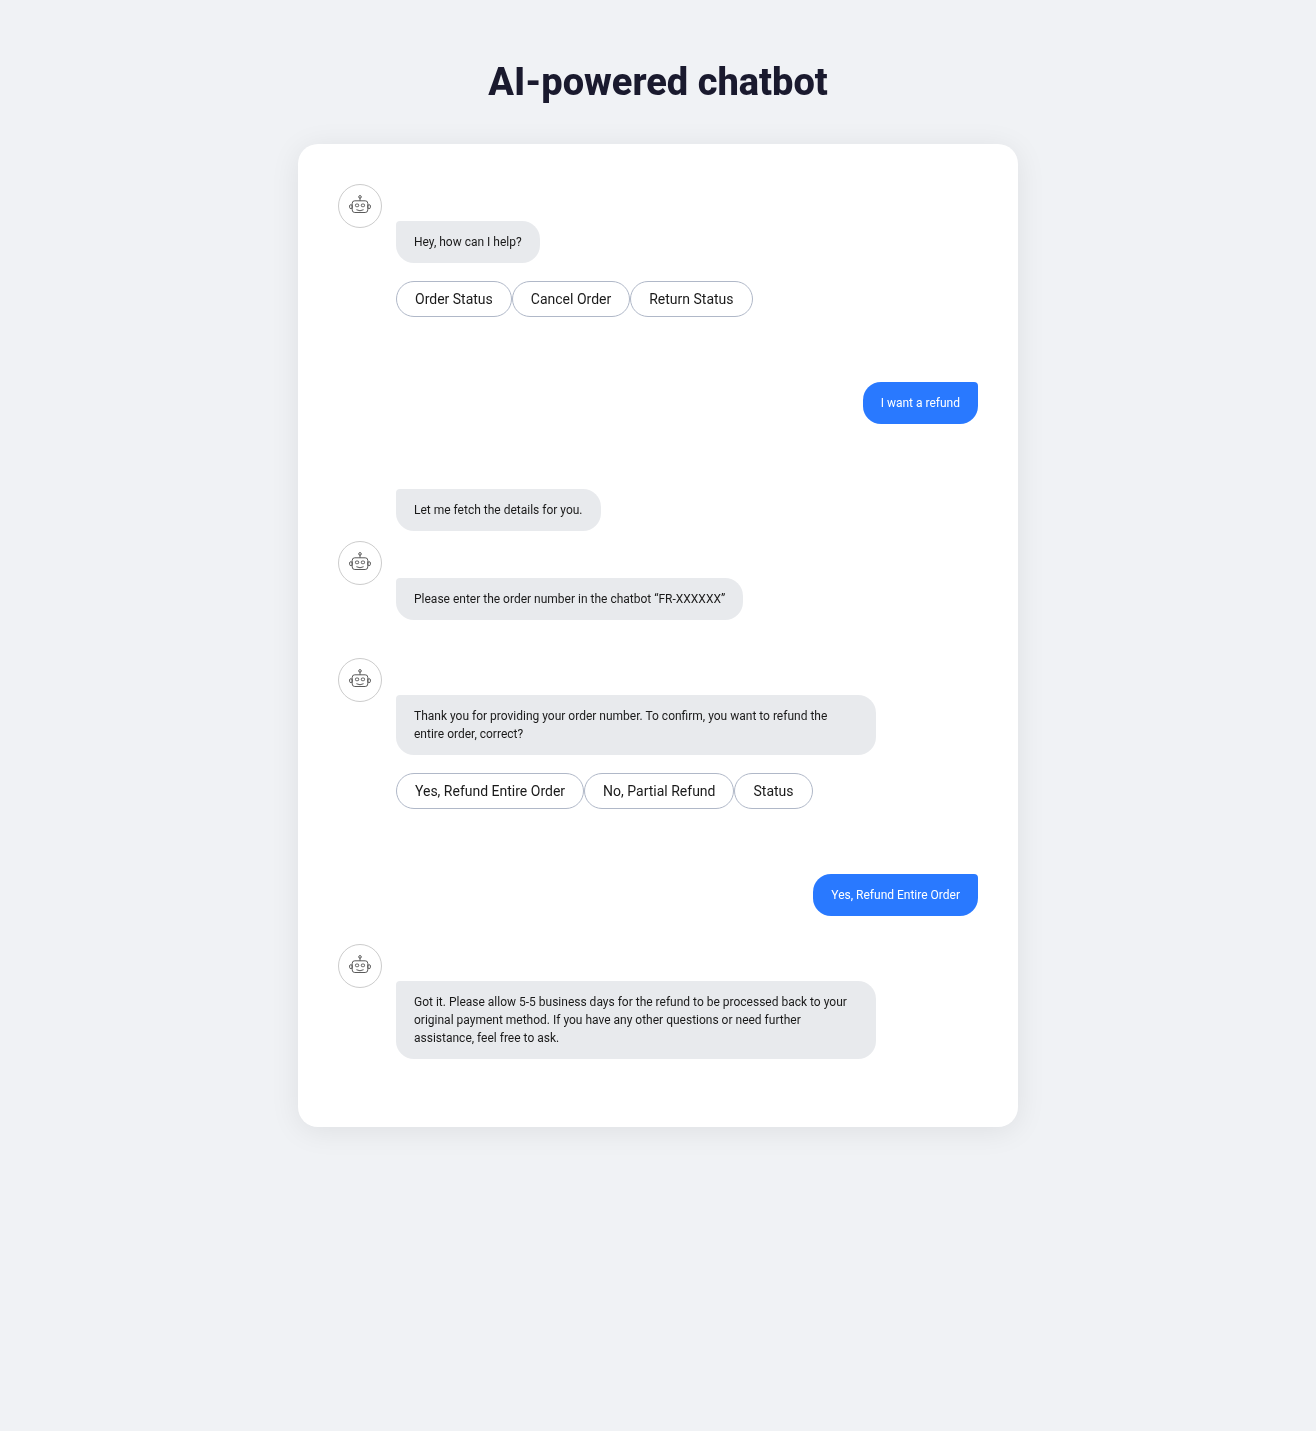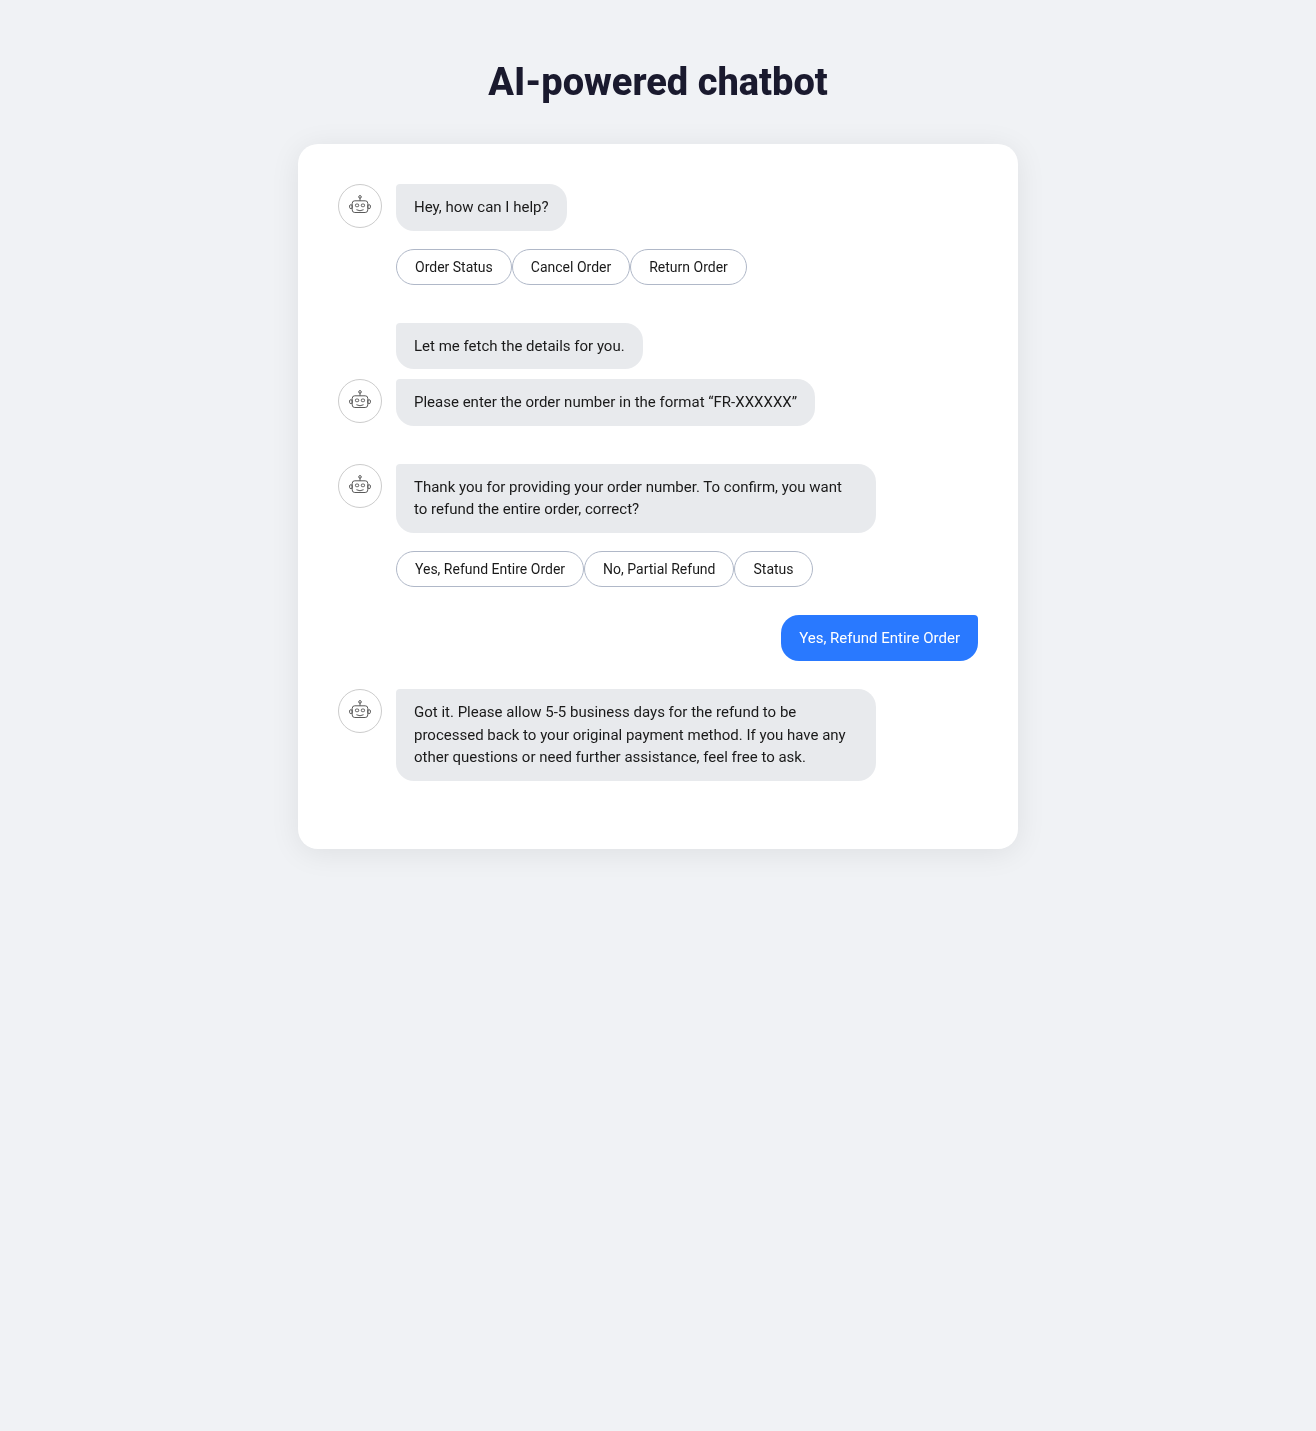--- a/index.html
+++ b/index.html
@@ -63,23 +63,24 @@
     }
 
     .bot-avatar svg {
       width: 26px;
       height: 26px;
     }
 
     .bubble {
       padding: 12px 18px;
       border-radius: 18px;
-      font-size: 15px;
+      font-size: 12px;
       line-height: 1.5;
       max-width: 480px;
+      margin-top: 37px;
     }
 
     .bubble.bot-bubble {
       background: #e8eaed;
       color: #1a1a1a;
       border-top-left-radius: 4px;
     }
 
     .bubble.user-bubble {
       background: #2979ff;
@@ -139,46 +140,49 @@
         <rect x="4" y="18" width="4" height="6" rx="2" stroke="#555" stroke-width="1.5" fill="none"></rect>
         <rect x="32" y="18" width="4" height="6" rx="2" stroke="#555" stroke-width="1.5" fill="none"></rect>
       </svg>
     </div>
     <div class="bubble bot-bubble">Hey, how can I help?</div>
   </div>
 
   <div class="quick-replies">
     <button class="quick-reply-btn">Order Status</button>
     <button class="quick-reply-btn">Cancel Order</button>
-    <button class="quick-reply-btn">Return Order</button>
-  </div>
-
-  <div class="spacer"></div>
-
+    <button class="quick-reply-btn">Return Status</button>
+  </div>
+
+  <div class="spacer"></div>
+
+  <div class="message-row user">
+    <div class="bubble user-bubble">I want a refund</div>
+  </div>
 
   <div class="spacer"></div>
 
   <div class="bot-message-no-avatar" style="margin-bottom:10px;">
     <div class="bubble bot-bubble" style="display:inline-block;">Let me fetch the details for you.</div>
   </div>
 
   <div class="message-row bot">
     <div class="bot-avatar">
       <svg viewBox="0 0 40 40" fill="none" xmlns="http://www.w3.org/2000/svg">
         <rect x="8" y="12" width="24" height="18" rx="4" stroke="#555" stroke-width="1.5" fill="none"></rect>
         <rect x="13" y="17" width="5" height="4" rx="1.5" stroke="#555" stroke-width="1.5" fill="none"></rect>
         <rect x="22" y="17" width="5" height="4" rx="1.5" stroke="#555" stroke-width="1.5" fill="none"></rect>
         <path d="M15 26 Q20 29 25 26" stroke="#555" stroke-width="1.5" fill="none" stroke-linecap="round"></path>
         <line x1="20" y1="12" x2="20" y2="7" stroke="#555" stroke-width="1.5"></line>
         <circle cx="20" cy="6" r="2" stroke="#555" stroke-width="1.5" fill="none"></circle>
         <rect x="4" y="18" width="4" height="6" rx="2" stroke="#555" stroke-width="1.5" fill="none"></rect>
         <rect x="32" y="18" width="4" height="6" rx="2" stroke="#555" stroke-width="1.5" fill="none"></rect>
       </svg>
     </div>
-    <div class="bubble bot-bubble">Please enter the order number in the format “FR-XXXXXX”</div>
+    <div class="bubble bot-bubble">Please enter the order number in the chatbot “FR-XXXXXX”</div>
   </div>
 
   <div class="spacer"></div>
 
 
   <div class="spacer"></div>
 
   <div class="message-row bot">
     <div class="bot-avatar">
       <svg viewBox="0 0 40 40" fill="none" xmlns="http://www.w3.org/2000/svg">

